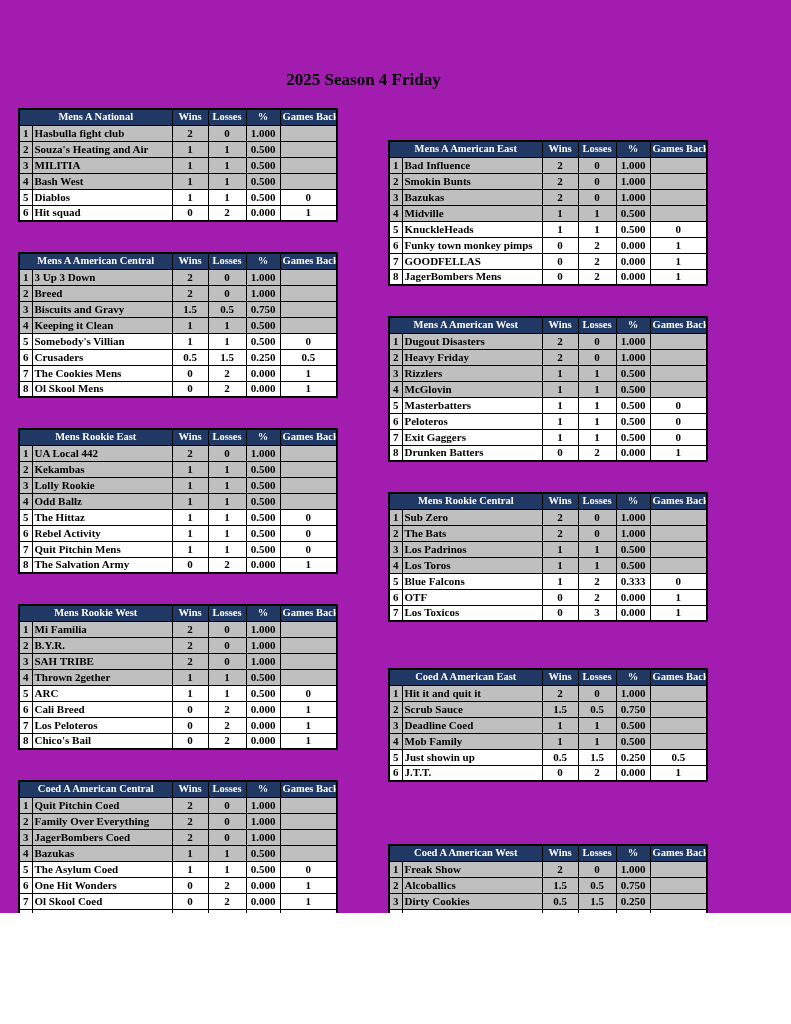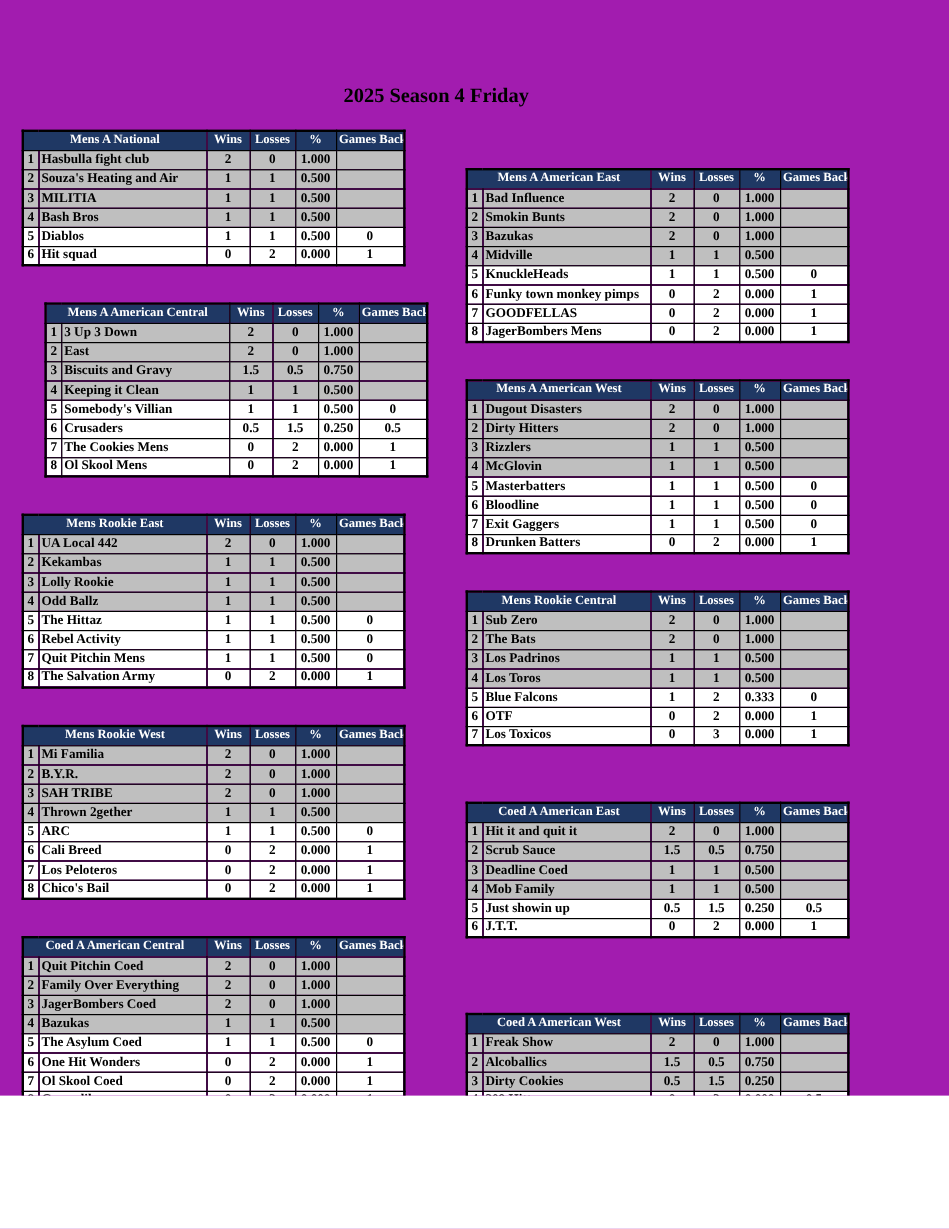--- a/index.html
+++ b/index.html
@@ -79,21 +79,21 @@
           <tr class="shaded">
             <td class="rank">3</td>
             <td class="team">MILITIA</td>
             <td class="num">1</td>
             <td class="num">1</td>
             <td class="num">0.500</td>
             <td class="num"></td>
           </tr>
           <tr class="shaded">
             <td class="rank">4</td>
-            <td class="team">Bash Bros</td>
+            <td class="team">Bash West</td>
             <td class="num">1</td>
             <td class="num">1</td>
             <td class="num">0.500</td>
             <td class="num"></td>
           </tr>
           <tr class="plain">
             <td class="rank">5</td>
             <td class="team">Diablos</td>
             <td class="num">1</td>
             <td class="num">1</td>
@@ -103,21 +103,21 @@
           <tr class="plain">
             <td class="rank">6</td>
             <td class="team">Hit squad</td>
             <td class="num">0</td>
             <td class="num">2</td>
             <td class="num">0.000</td>
             <td class="num">1</td>
           </tr>
         </tbody>
       </table>
-      <table class="standings" style="left: 18px; top: 252px; margin-left: 19px;">
+      <table class="standings" style="left: 18px; top: 252px;">
         <colgroup>
           <col style="width: 13px;">
           <col style="width: 140px;">
           <col style="width: 36px;">
           <col style="width: 38px;">
           <col style="width: 34px;">
           <col style="width: 57px;">
         </colgroup>
         <thead>
           <tr>
@@ -132,21 +132,21 @@
           <tr class="shaded">
             <td class="rank">1</td>
             <td class="team">3 Up 3 Down</td>
             <td class="num">2</td>
             <td class="num">0</td>
             <td class="num">1.000</td>
             <td class="num"></td>
           </tr>
           <tr class="shaded">
             <td class="rank">2</td>
-            <td class="team">East</td>
+            <td class="team">Breed</td>
             <td class="num">2</td>
             <td class="num">0</td>
             <td class="num">1.000</td>
             <td class="num"></td>
           </tr>
           <tr class="shaded">
             <td class="rank">3</td>
             <td class="team">Biscuits and Gravy</td>
             <td class="num">1.5</td>
             <td class="num">0.5</td>
@@ -557,21 +557,21 @@
           <tr class="shaded">
             <td class="rank">1</td>
             <td class="team">Dugout Disasters</td>
             <td class="num">2</td>
             <td class="num">0</td>
             <td class="num">1.000</td>
             <td class="num"></td>
           </tr>
           <tr class="shaded">
             <td class="rank">2</td>
-            <td class="team">Dirty Hitters</td>
+            <td class="team">Heavy Friday</td>
             <td class="num">2</td>
             <td class="num">0</td>
             <td class="num">1.000</td>
             <td class="num"></td>
           </tr>
           <tr class="shaded">
             <td class="rank">3</td>
             <td class="team">Rizzlers</td>
             <td class="num">1</td>
             <td class="num">1</td>
@@ -589,21 +589,21 @@
           <tr class="plain">
             <td class="rank">5</td>
             <td class="team">Masterbatters</td>
             <td class="num">1</td>
             <td class="num">1</td>
             <td class="num">0.500</td>
             <td class="num">0</td>
           </tr>
           <tr class="plain">
             <td class="rank">6</td>
-            <td class="team">Bloodline</td>
+            <td class="team">Peloteros</td>
             <td class="num">1</td>
             <td class="num">1</td>
             <td class="num">0.500</td>
             <td class="num">0</td>
           </tr>
           <tr class="plain">
             <td class="rank">7</td>
             <td class="team">Exit Gaggers</td>
             <td class="num">1</td>
             <td class="num">1</td>

